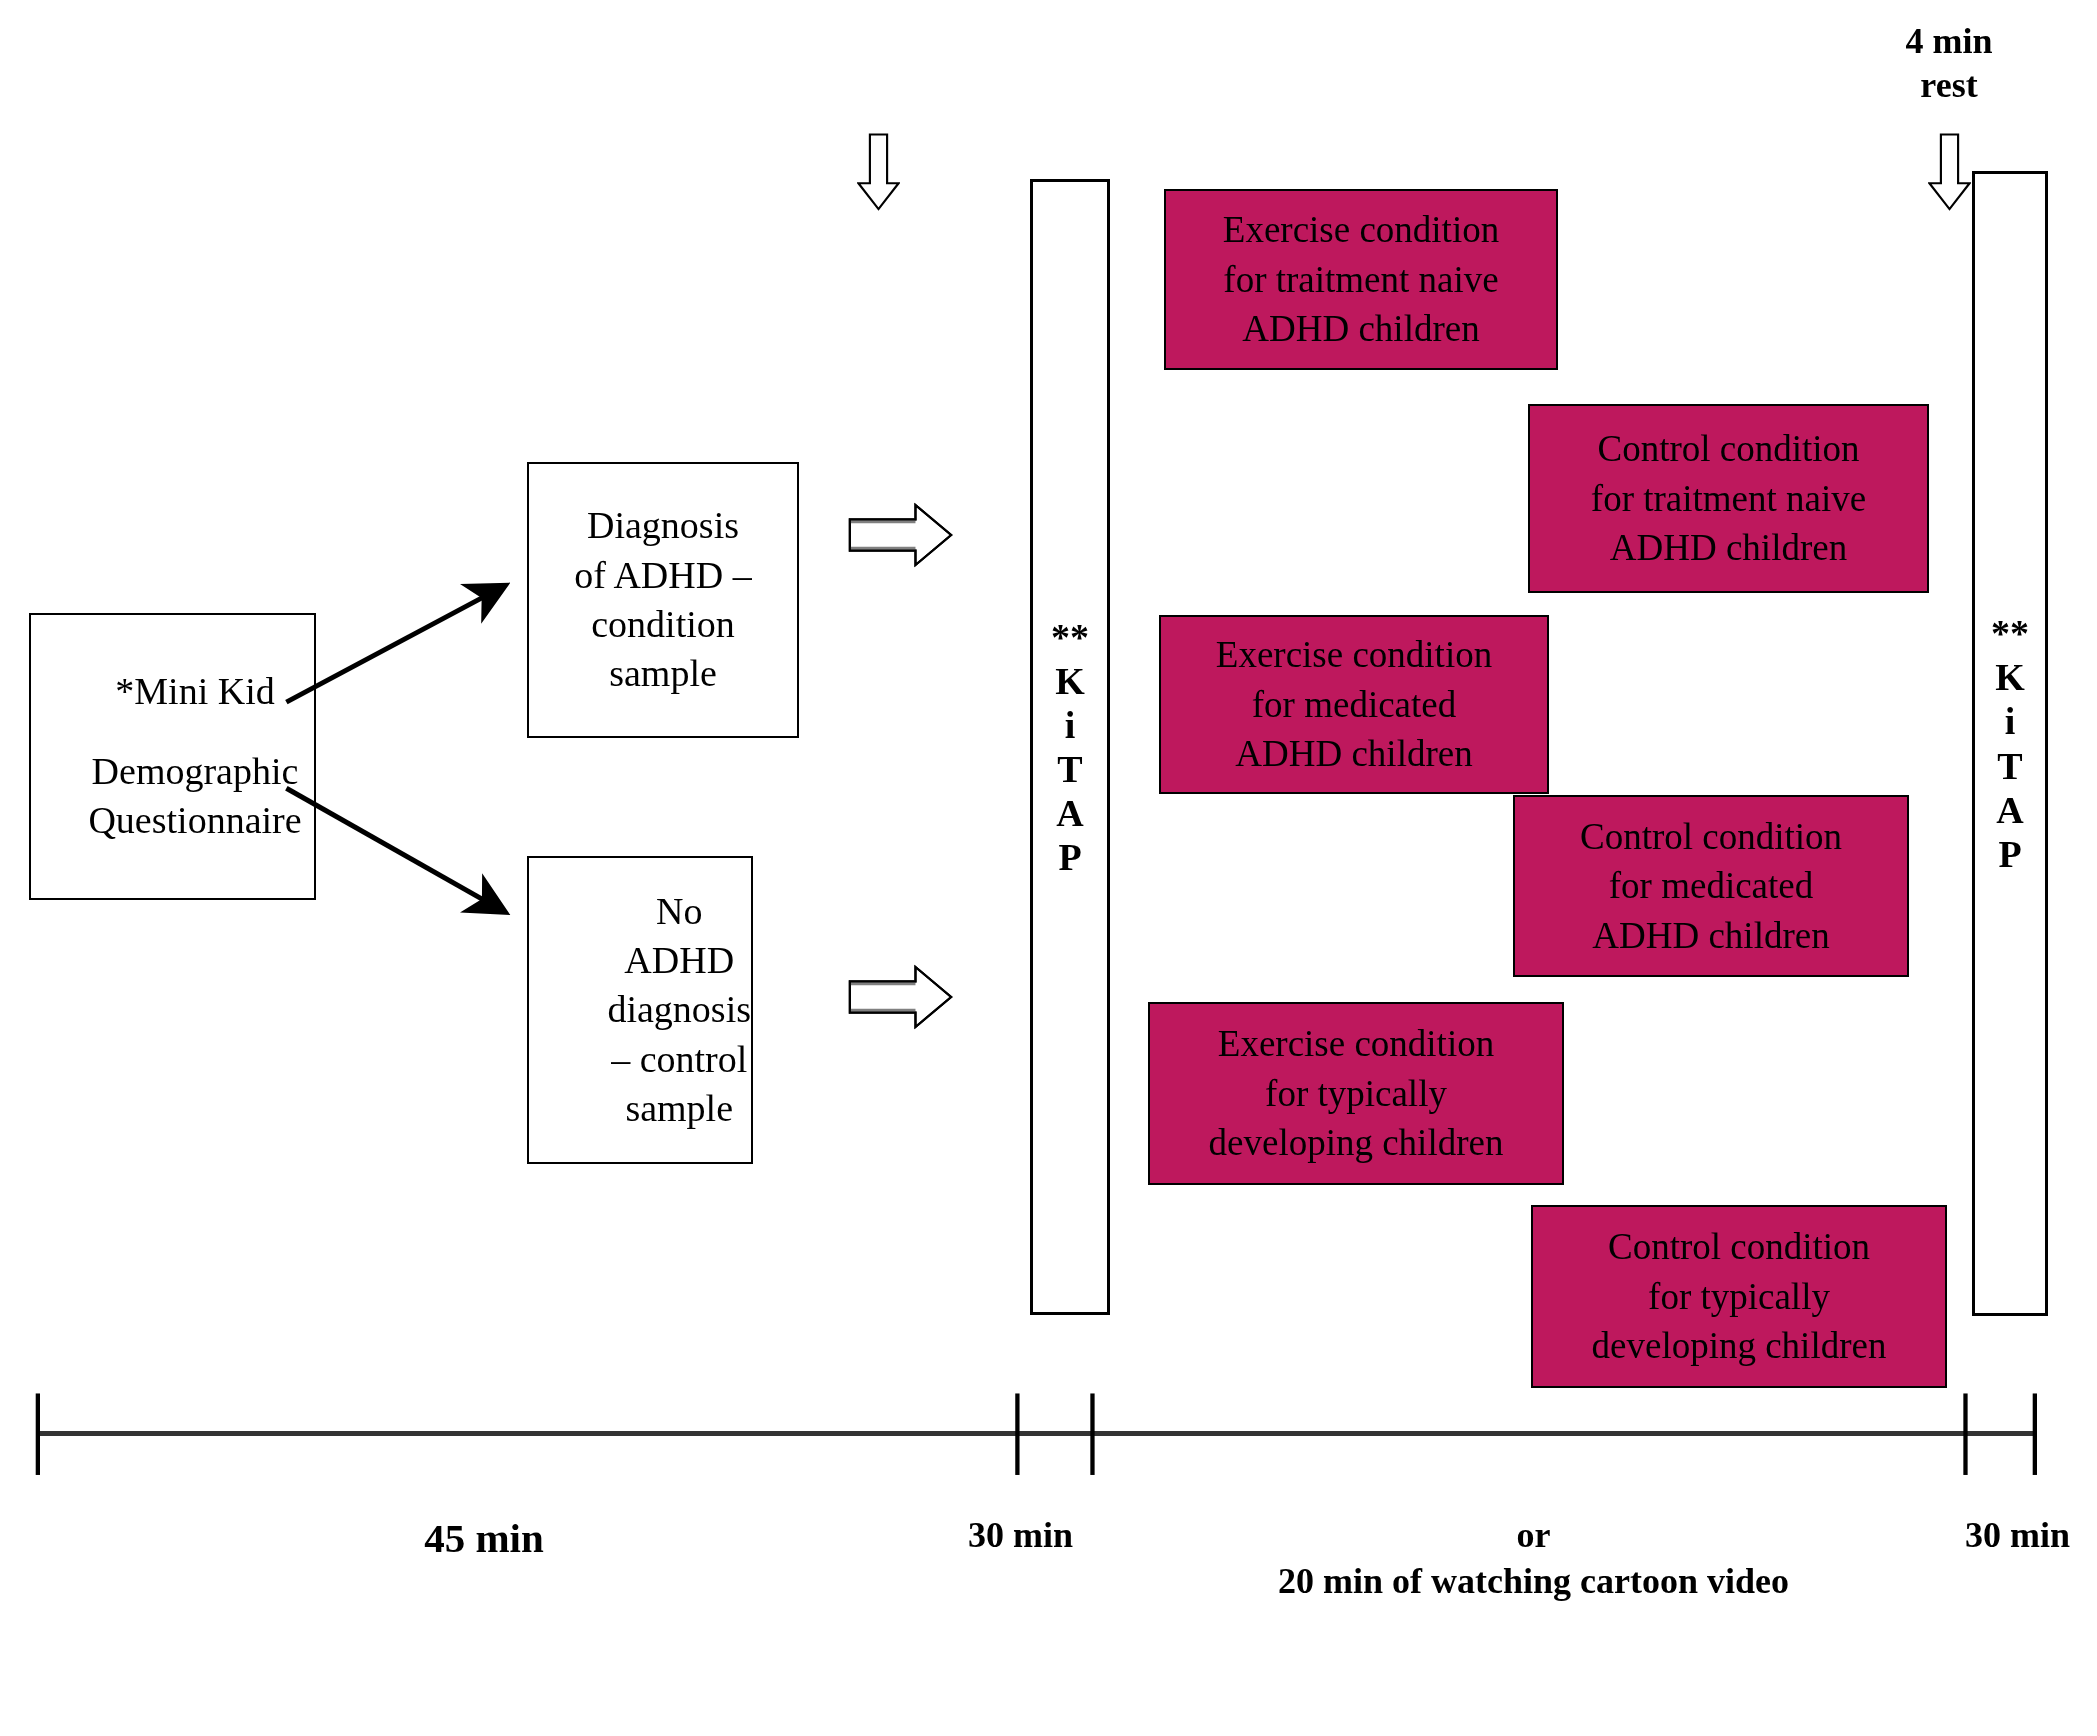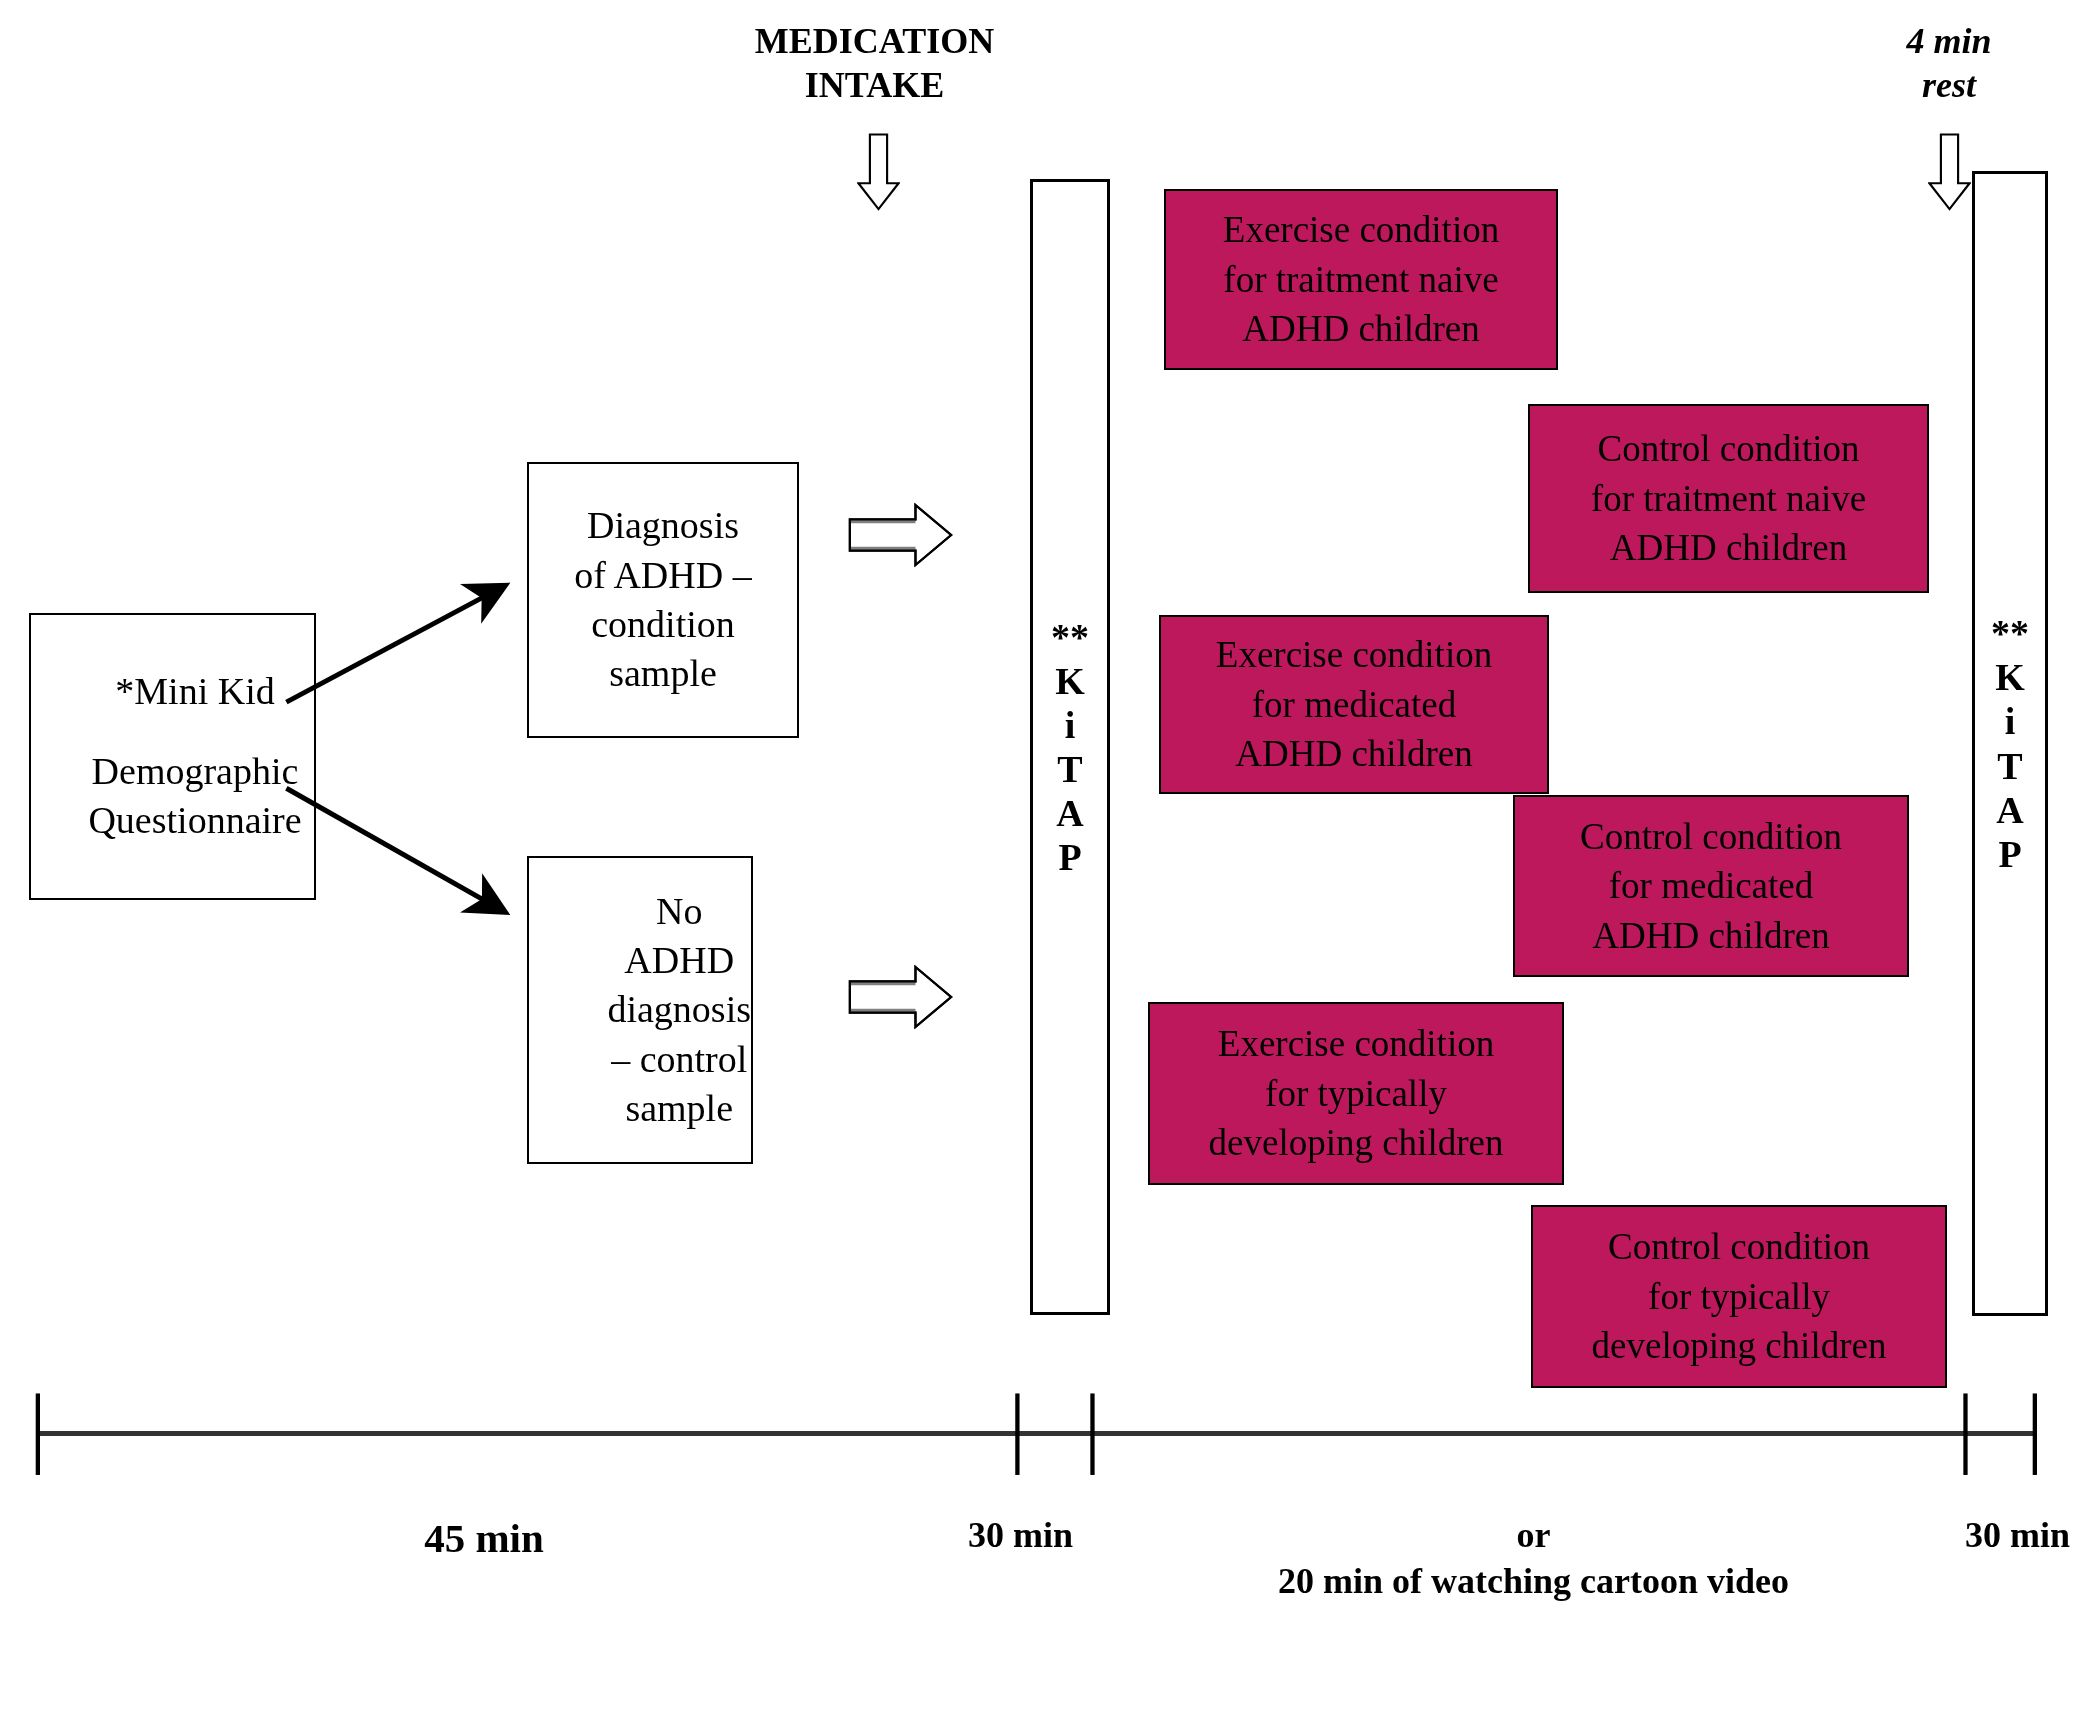--- a/index.html
+++ b/index.html
@@ -39,21 +39,21 @@
   #cond-ex-naive   {left:1164px;top:189px;  width:394px;height:181px;}
   #cond-ctl-naive  {left:1528px;top:404px;  width:401px;height:189px;}
   #cond-ex-med     {left:1159px;top:615px;  width:390px;height:179px;}
   #cond-ctl-med    {left:1513px;top:795px; width:396px;height:182px;}
   #cond-ex-typ     {left:1148px;top:1002px; width:416px;height:183px;}
   #cond-ctl-typ    {left:1531px;top:1205px; width:416px;height:183px;}
 
   
   .hdg{position:absolute;text-align:center;font-weight:bold;line-height:1.22;}
   #med-intake-label{left:724px;top:20px;width:301px;font-size:36px;}
-  #rest-label{left:1863px;top:20px;width:172px;font-size:36px;font-style:italic;}
+  #rest-label{left:1863px;top:20px;width:172px;font-size:36px;}
 
   
   .arrow{position:absolute;}
   #arrow-down-med {left:857px;top:133px;width:43px;height:79px;}
   #arrow-down-rest{left:1928px;top:133px;width:43px;height:79px;}
   #arrow-right-dx {left:847px;top:502px;width:107px;height:66px;}
   #arrow-right-nodx{left:847px;top:964px;width:107px;height:66px;}
 
   
   #diag-arrows{position:absolute;left:272px;top:573px;width:287px;height:373px;}
@@ -67,24 +67,20 @@
   #cap-30a  {left:924px;top:1512px;width:193px;font-size:36px;}
   #cap-mid  {left:1175px;top:1512px;width:717px;font-size:36px;}
   #cap-30b  {left:1935px;top:1512px;width:165px;font-size:36px;}
   #cap-mid .or-line{display:block;}
 </style>
 </head>
 <body>
 
 <div class="stage">
 
-  <div class="hdg" id="med-intake-label">
-    <div>MEDICATION</div>
-    <div>INTAKE</div>
-  </div>
 
   <div class="hdg" id="rest-label">
     <div>4 min</div>
     <div>rest</div>
   </div>
 
   <div class="arrow" id="arrow-down-med">
     <svg viewBox="0 0 60 110" width="43" height="79">
       <polygon points="18,2 42,2 42,70 58,70 30,106 2,70 18,70" fill="#ffffff" stroke="#000000" stroke-width="3"></polygon>
     </svg>

